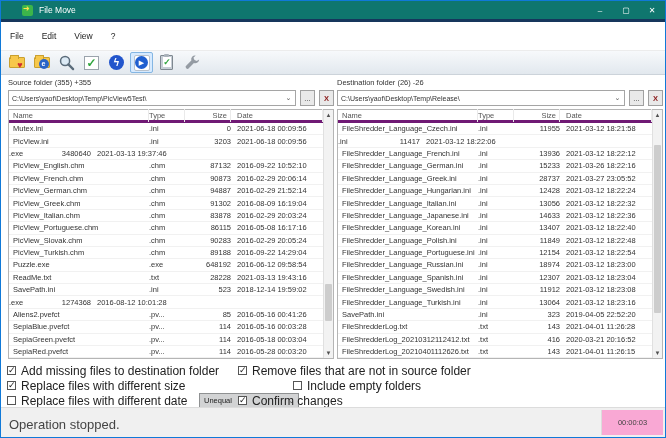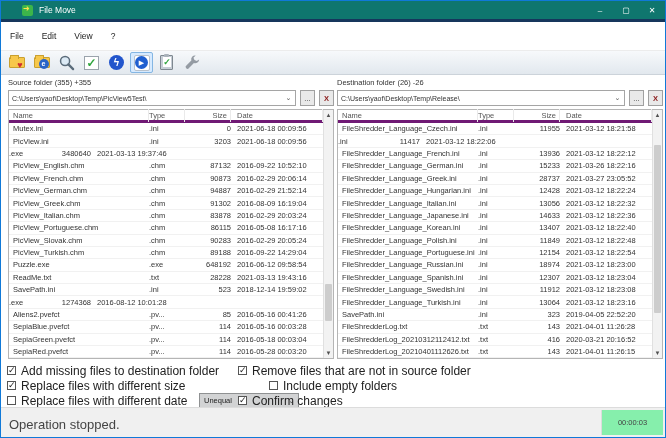--- a/index.html
+++ b/index.html
@@ -74,21 +74,21 @@
   .opt.checked .cb::after { content:"✓"; position:absolute; left:0px; top:-2px; font-size:9px; color:#222; }
   .opt .lbl { font-size:12px; color:#222; white-space:nowrap; }
   .ddl { position:absolute; height:15px; background:#d2d3d4; border:1px solid #8f9192; display:flex; align-items:center; }
   .ddl .dtext { flex:1; font-size:7.5px; color:#222; padding-left:4px; white-space:nowrap; }
   .ddl .darrow { width:13px; font-size:7px; color:#444; text-align:center; }
   .plainlbl { position:absolute; font-size:8px; color:#222; height:13px; line-height:13px; }
 
   
   .statusbar { position:absolute; left:0; right:0; bottom:0; height:30px; background:#f0f0f0; border-top:1px solid #dcdcdc; }
   .st-msg { position:absolute; left:8px; top:9px; font-size:13px; color:#444; }
-  .st-time { position:absolute; right:2px; top:2px; bottom:2px; width:62px; border-left:1px solid #dcdcdc; background:#86efac; font-size:7.5px; color:#444; display:flex; align-items:center; justify-content:center; }
+  .st-time { position:absolute; right:2px; top:2px; bottom:2px; width:62px; border-left:1px solid #dcdcdc; background:#f9a8d4; font-size:7.5px; color:#444; display:flex; align-items:center; justify-content:center; }
 </style>
 </head>
 <body>
 
 <div class="window">
 
   <div class="titlebar">
     <span class="appicon"></span>
     <span class="tb-title">File Move</span>
     <button class="tb-btn">–</button>
@@ -441,21 +441,21 @@
     </div>
     <div class="opt" style="left:6px; top:334px;">
       <span class="cb"></span>
       <span class="lbl">Replace files with different content</span>
     </div>
 
     <div class="opt checked" style="left:237px; top:289px;">
       <span class="cb"></span>
       <span class="lbl">Remove files that are not in source folder</span>
     </div>
-    <div class="opt" style="left:220px; top:304px;padding-left:48px;">
+    <div class="opt" style="left:244px; top:304px;padding-left:48px;">
       <span class="cb"></span>
       <span class="lbl">Include empty folders</span>
     </div>
     <div class="opt checked" style="left:237px; top:319px;">
       <span class="cb"></span>
       <span class="lbl">Confirm changes</span>
     </div>
     <div class="plainlbl" style="left:237px; top:334px;">After processing</div>
     <div class="ddl" style="left:355px; top:333px; width:82px;">
       <span class="dtext">Do nothing</span>

